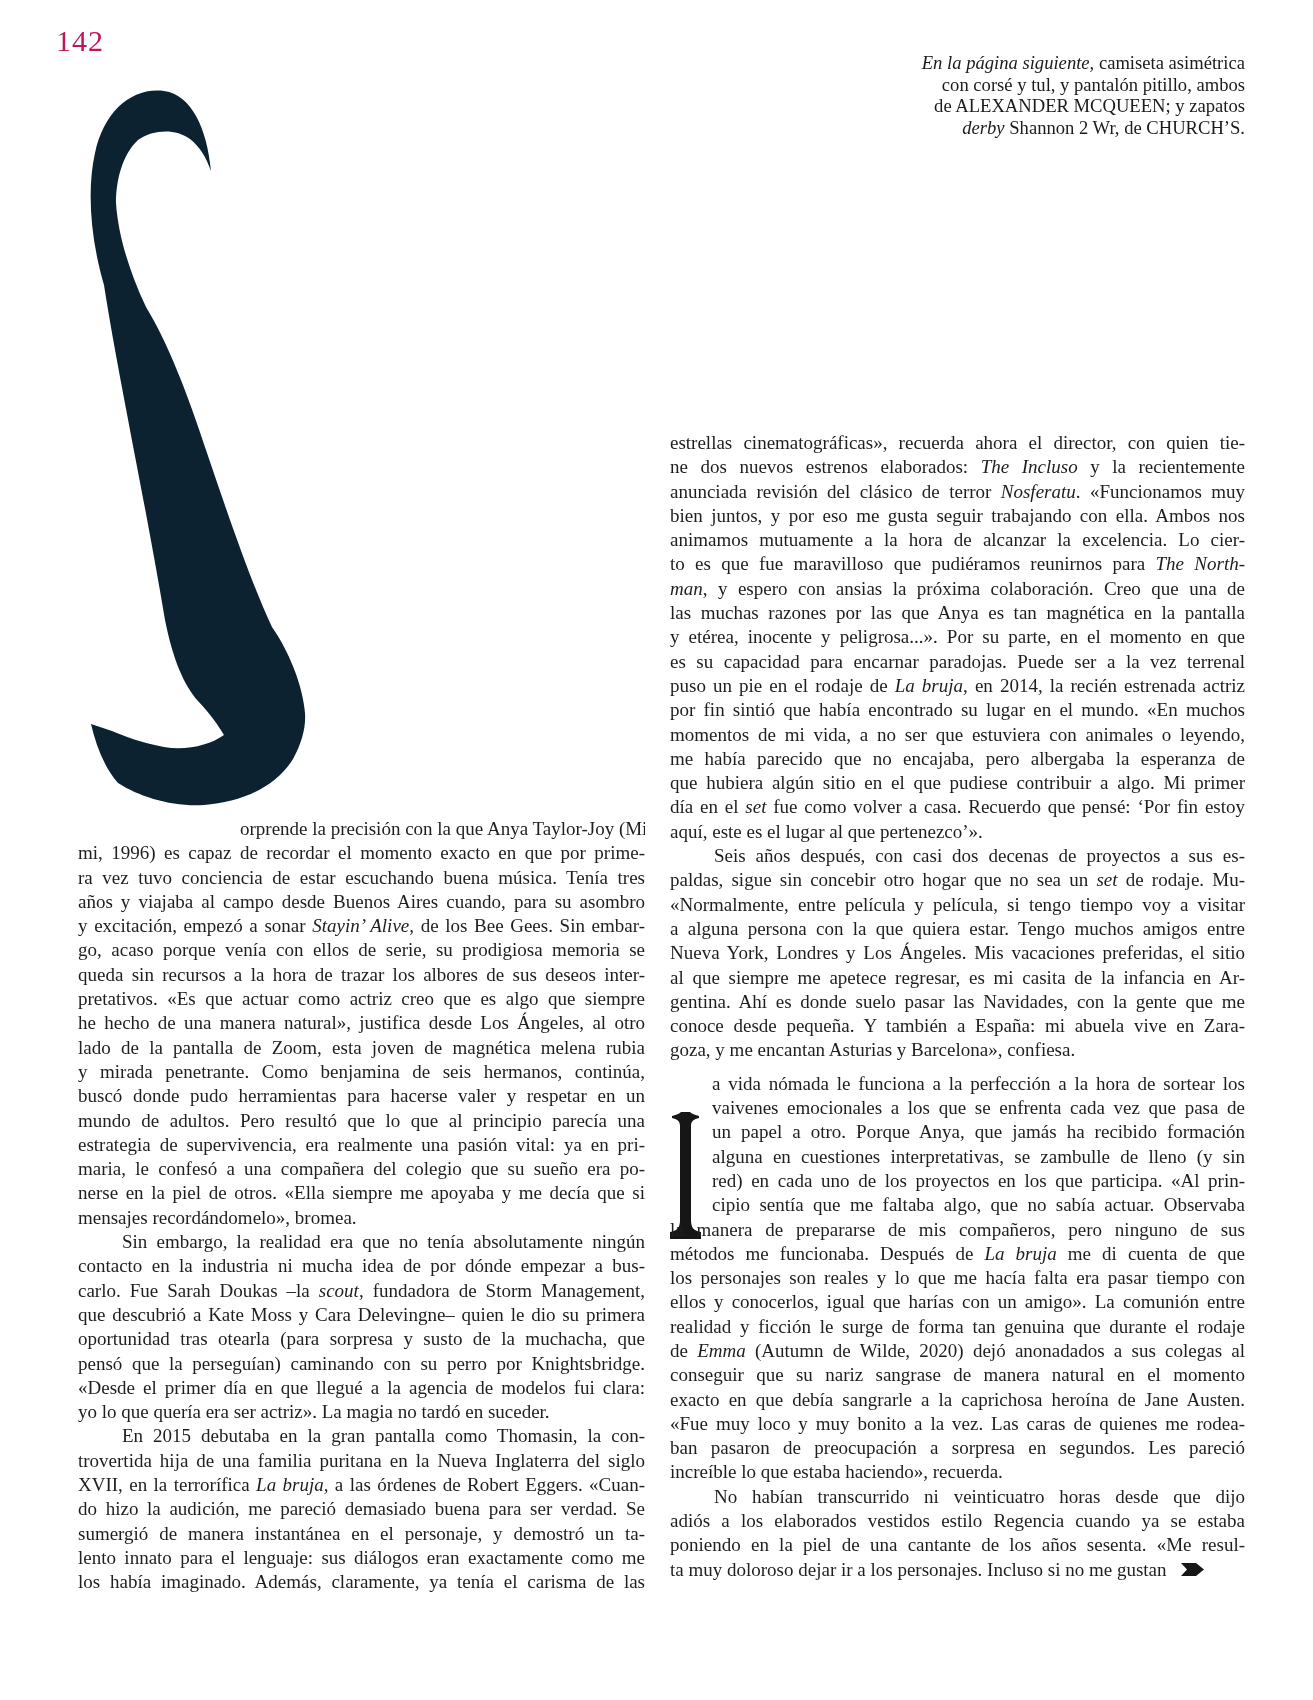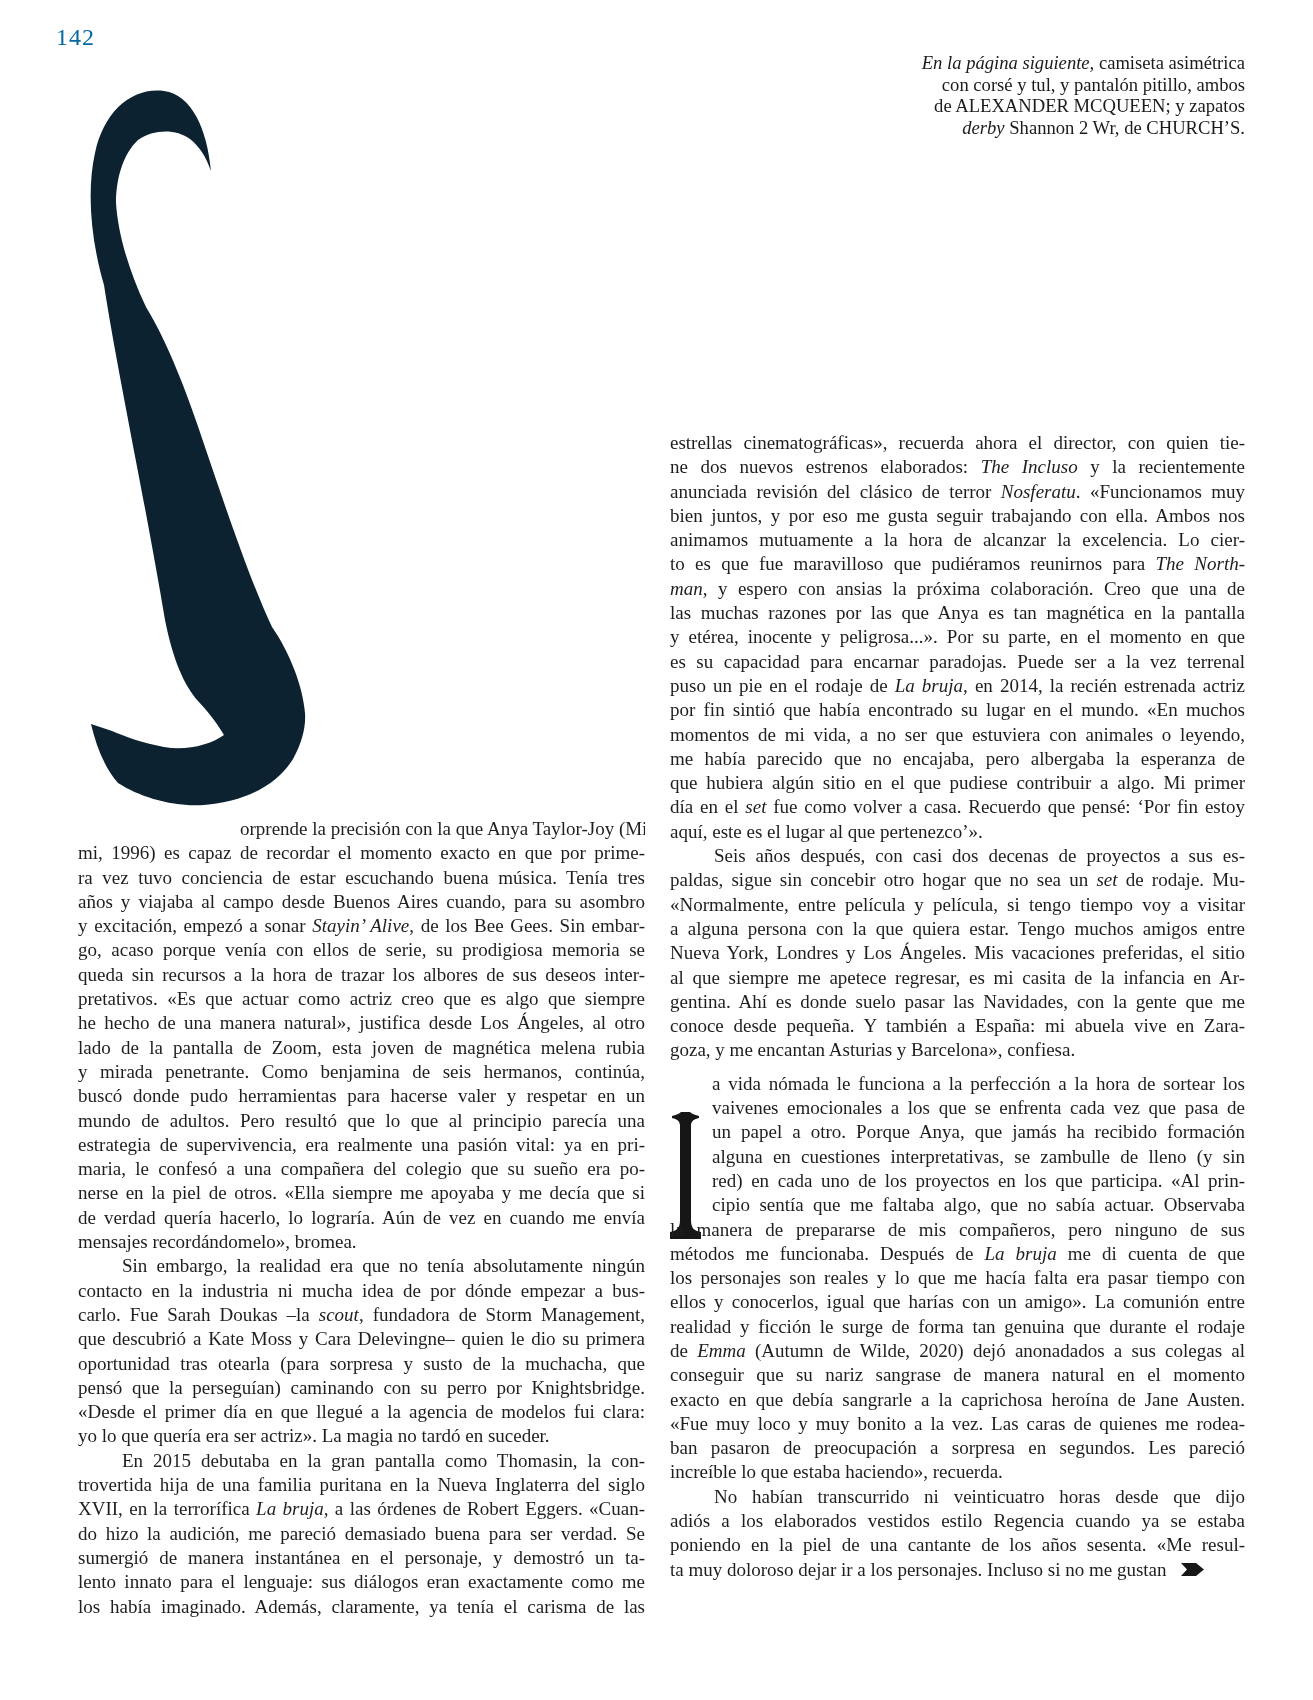--- a/index.html
+++ b/index.html
@@ -1,21 +1,21 @@
 <!DOCTYPE html>
 <html><head>
 <meta charset="utf-8">
 <style>
   html,body{margin:0;padding:0;}
   body{
     width:1313px;height:1700px;position:relative;background:#ffffff;
     font-family:"Liberation Serif", serif;color:#1e1e1e;overflow:hidden;
   }
   .folio{
-    position:absolute;left:56px;top:24px;font-size:24px;letter-spacing:1px;color:#0369a1;
+    position:absolute;left:56px;top:24px;font-size:30px;letter-spacing:1px;color:#be185d;
   }
   .caption{
     position:absolute;right:68px;top:52px;width:420px;text-align:right;
     font-size:18.6px;line-height:21.6px;color:#1b1b1b;
   }
   .caption .cline{white-space:nowrap;}
   em{font-style:italic;}
   .col{position:absolute;overflow:hidden;}
   .col-left{left:78px;top:817px;width:567px;}
   .col-right{left:670px;top:431px;width:575px;}
@@ -84,21 +84,20 @@
     <div class="line"><span>queda sin recursos a la hora de trazar los albores de sus deseos inter-</span></div>
     <div class="line"><span>pretativos. «Es que actuar como actriz creo que es algo que siempre</span></div>
     <div class="line"><span>he hecho de una manera natural», justifica desde Los Ángeles, al otro</span></div>
     <div class="line"><span>lado de la pantalla de Zoom, esta joven de magnética melena rubia</span></div>
     <div class="line"><span>y mirada penetrante. Como benjamina de seis hermanos, continúa,</span></div>
     <div class="line"><span>buscó donde pudo herramientas para hacerse valer y respetar en un</span></div>
     <div class="line"><span>mundo de adultos. Pero resultó que lo que al principio parecía una</span></div>
     <div class="line"><span>estrategia de supervivencia, era realmente una pasión vital: ya en pri-</span></div>
     <div class="line"><span>maria, le confesó a una compañera del colegio que su sueño era po-</span></div>
     <div class="line"><span>nerse en la piel de otros. «Ella siempre me apoyaba y me decía que si</span></div>
-    <div class="line"><span>de verdad quería hacerlo, lo lograría. Aún de vez en cuando me envía</span></div>
     <div class="line last"><span>mensajes recordándomelo», bromea.</span></div>
     <div class="line ind"><span>Sin embargo, la realidad era que no tenía absolutamente ningún</span></div>
     <div class="line"><span>contacto en la industria ni mucha idea de por dónde empezar a bus-</span></div>
     <div class="line"><span>carlo. Fue Sarah Doukas –la </span><em>scout</em><span>, fundadora de Storm Management,</span></div>
     <div class="line"><span>que descubrió a Kate Moss y Cara Delevingne– quien le dio su primera</span></div>
     <div class="line"><span>oportunidad tras otearla (para sorpresa y susto de la muchacha, que</span></div>
     <div class="line"><span>pensó que la perseguían) caminando con su perro por Knightsbridge.</span></div>
     <div class="line"><span>«Desde el primer día en que llegué a la agencia de modelos fui clara:</span></div>
     <div class="line last"><span>yo lo que quería era ser actriz». La magia no tardó en suceder.</span></div>
     <div class="line ind"><span>En 2015 debutaba en la gran pantalla como Thomasin, la con-</span></div>

